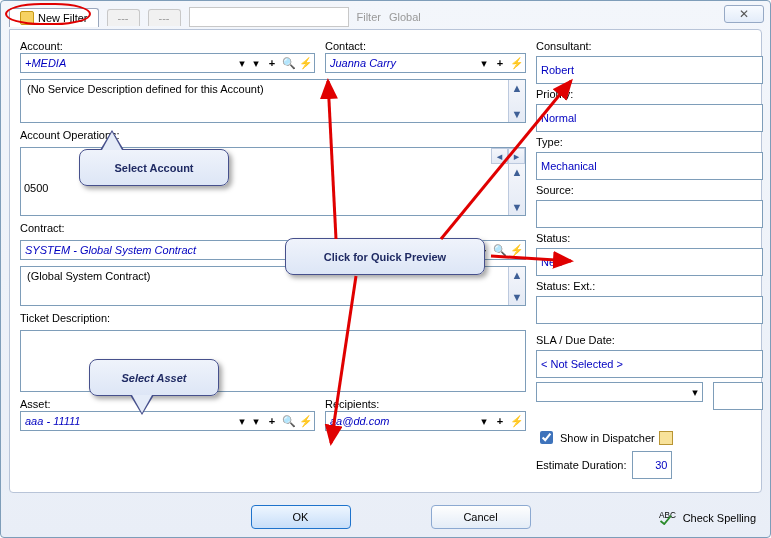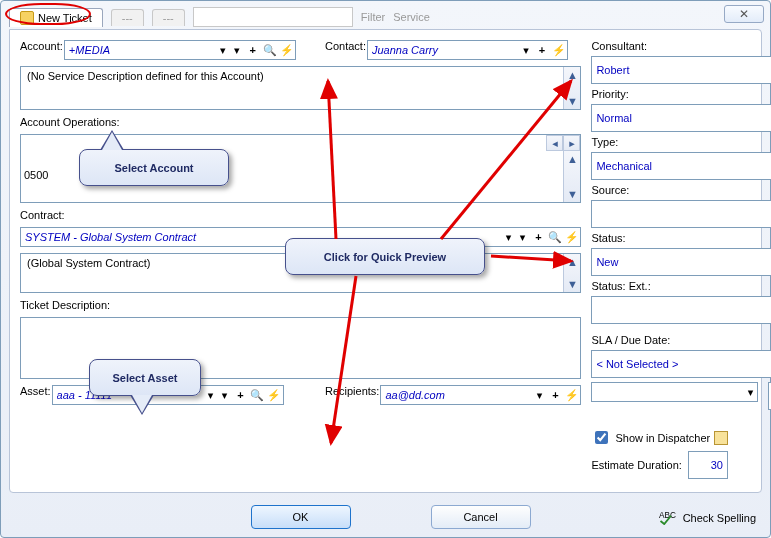--- a/index.html
+++ b/index.html
@@ -34,21 +34,21 @@
   }
   .body {
     position:absolute; left:8px; right:8px; top:28px; bottom:44px;
     background:#fff; border:1px solid #b8c4d8; border-radius:4px;
     border-top-left-radius:0;
     display:flex; padding:10px; gap:10px;
   }
   .col-left { width:563px; display:flex; flex-direction:column; gap:6px; position:relative;}
   .col-right { flex:1; display:flex; flex-direction:column; gap:4px;}
   .row { display:flex; gap:10px; }
-  .fieldgroup { flex:1; display:flex; gap:1px; }
+  .fieldgroup { flex:1; display:flex; flex-direction:column; gap:1px; }
   label.fld { color:#000; }
   .combo {
     display:flex; align-items:center; border:1px solid #7e9db9; background:#fff; height:20px;
   }
   .combo input {
     flex:1; border:none; outline:none; padding:1px 4px; color:#0000c0;
     background:transparent; height:18px;font-style:italic;
   }
   .combo .drop { width:14px; text-align:center; color:#000; cursor:pointer;}
   .ibtn {
@@ -91,51 +91,51 @@
     position:absolute; padding:10px 2px; background:linear-gradient(#eff3fb,#dde6f6);
     border:1px solid #46508c; border-radius:8px; font-weight:bold; font-size:13px; color:#1f2a63;
     box-shadow:3px 3px 5px rgba(0,0,0,.35);
   }
   .callout .tail {
     position:absolute; width:0; height:0;
   }
   .callout.acct{ left:78px; top:148px; width:150px; text-align:center;}
   .callout.acct .tail{ left:20px; top:-20px; border-left:12px solid transparent; border-right:12px solid transparent; border-bottom:20px solid #46508c;}
   .callout.acct .tail::after{content:"";position:absolute;left:-10px;top:2px;border-left:10px solid transparent;border-right:10px solid transparent;border-bottom:18px solid #e5ecf8;}
-  .callout.asset{ left:88px; top:358px; width:112px; text-align:center;}
+  .callout.asset{ left:88px; top:358px; width:130px; text-align:center;font-style:italic;}
   .callout.asset .tail{ left:40px; bottom:-20px; border-left:12px solid transparent; border-right:12px solid transparent; border-top:20px solid #46508c;}
   .callout.asset .tail::after{content:"";position:absolute;left:-10px;bottom:2px;border-left:10px solid transparent;border-right:10px solid transparent;border-top:18px solid #e5ecf8;}
   .callout.qp{ left:284px; top:237px; width:200px; text-align:center;}
 
   svg.arrow{position:absolute; pointer-events:none;}
   .arrowhead{fill:#e00000;}
   .arrowline{stroke:#e00000;stroke-width:3;}
 
   .tabicon{width:14px;height:14px;display:inline-block;background:#f6d263;border:1px solid #c79a18;border-radius:2px;}
   .dispicn{width:14px;height:14px;display:inline-block;vertical-align:middle;background:#f8e29a;border:1px solid #b89433;}
 </style>
 </head>
 <body>
 
 <div class="window">
 
   <div class="tabbar">
     <div class="tab on">
       <span class="tabicon"></span>
-      <span>New Ticket</span>
+      <span>New Filter</span>
     </div>
     <div class="tab dim">
         <span>---</span>
       </div>
     <div class="tab dim">
         <span>---</span>
       </div>
     <input class="toptext btn-ghost" disabled="" style="">
     <span class="filterlbl">Filter</span>
-    <span class="btn-ghost">Service</span>
+    <span class="btn-ghost">Global</span>
     <div class="closebox">
         <span>✕</span>
       </div>
     <div class="redcircle"></div>
   </div>
 
   <div class="body">
 
     <div class="col-left">
 

